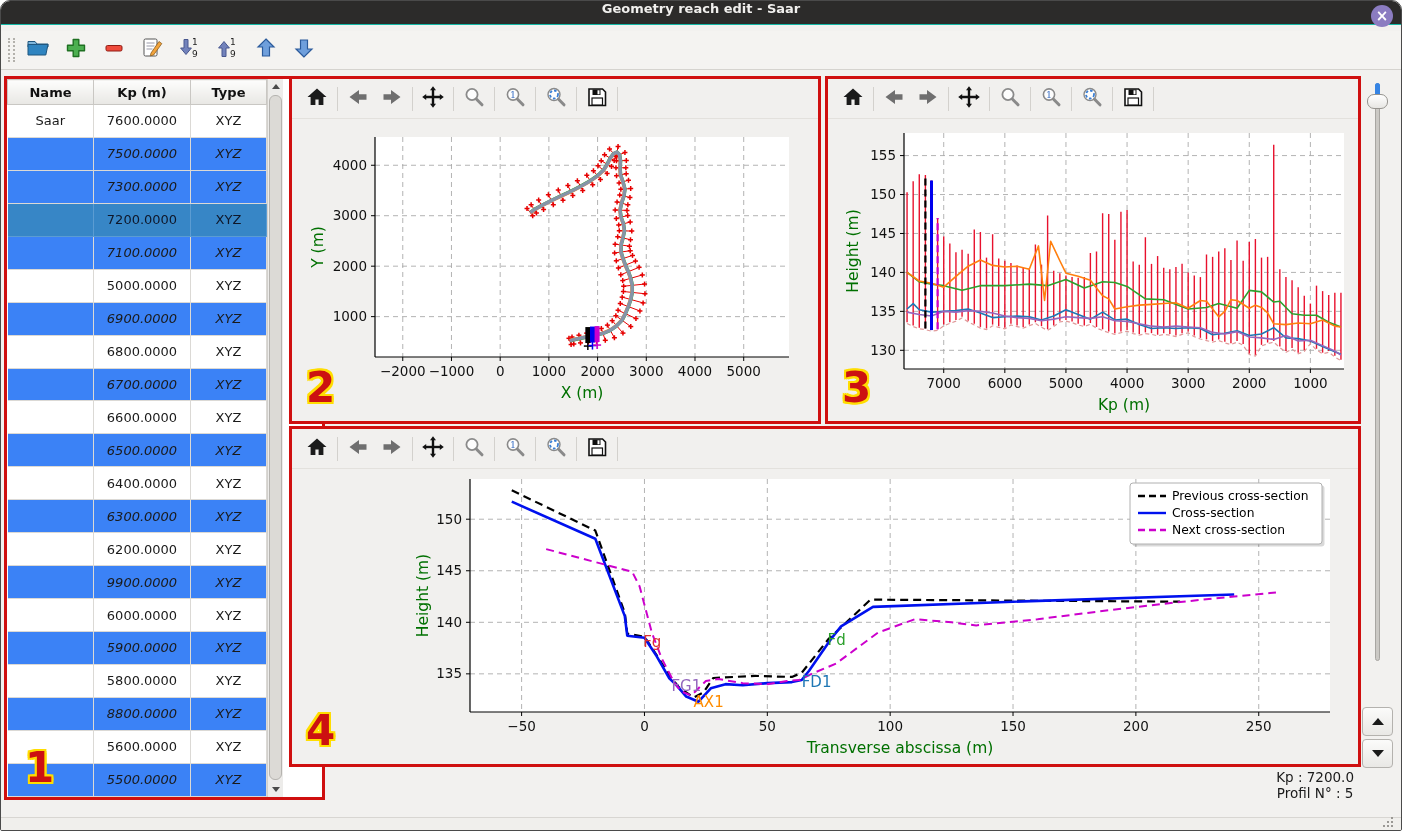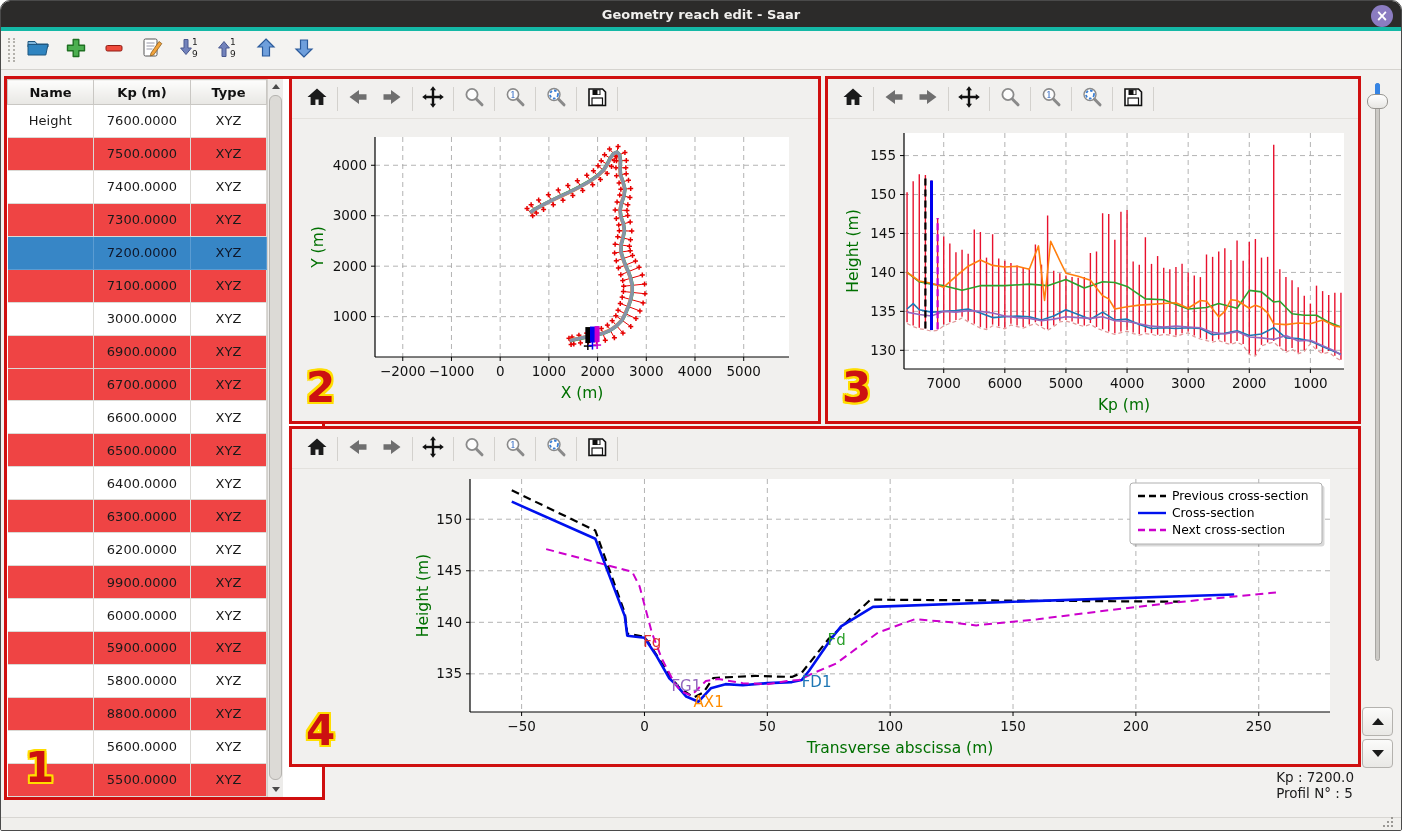--- a/index.html
+++ b/index.html
@@ -1,41 +1,41 @@
 <!DOCTYPE html>
 <html><head>
 <meta charset="utf-8">
 <style>
   html,body{margin:0;padding:0;background:#ffffff;}
   *{box-sizing:border-box;}
   .window{position:relative;width:1402px;height:831px;background:#f2f1ef;border:1px solid #4a4a4a;
     border-radius:10px 10px 2px 2px;overflow:hidden;font-family:"DejaVu Sans",sans-serif;}
-  .titlebar{position:absolute;top:0;left:0;right:0;height:30px;background:#2c2b2a;
-    display:flex;align-items:center;justify-content:center;border-bottom:4px solid #14b8a6;}
+  .titlebar{position:absolute;top:0;left:0;right:0;height:24px;background:#2c2b2a;
+    display:flex;justify-content:center;border-bottom:1px solid #14b8a6;}
   .title{color:#f0efed;font-size:13px;font-weight:bold;}
   .close-btn{position:absolute;right:8px;top:4px;width:22px;height:22px;border-radius:50%;
     background:#8b7cc1;color:#fff;display:flex;align-items:center;justify-content:center;
     font-size:15px;font-weight:bold;cursor:pointer;}
   .main-toolbar{position:absolute;top:30px;left:0;right:0;height:39px;background:#f4f3f1;
     border-bottom:1px solid #d5d3cf;display:flex;align-items:center;padding-left:7px;}
   .tb-handle{width:7px;height:24px;margin-right:8px;border-left:2px dotted #b3b1ac;border-right:2px dotted #b3b1ac;}
   .tb-buttons{display:flex;align-items:center;gap:8px;}
   .tb-btn{width:30px;height:30px;display:flex;align-items:center;justify-content:center;cursor:pointer;border-radius:3px;}
   .red-frame{position:absolute;border:3px solid #cf0f0f;background:#f1f0ee;}
   #panel-table{left:3px;top:75px;width:321px;height:724px;background:#fff;}
   #panel-plan{left:288px;top:75px;width:532px;height:348px;}
   #panel-profile{left:824px;top:75px;width:536px;height:348px;}
   #panel-cross{left:288px;top:425px;width:1072px;height:341px;}
   .tablewrap{position:absolute;inset:0;display:flex;overflow:hidden;background:#fff;}
   table.data{border-collapse:collapse;width:259px;table-layout:fixed;}
   table.data th{height:25px;font-size:13px;font-weight:bold;color:#111;
     background:linear-gradient(#fdfdfc,#e8e7e4);border:1px solid #c9c7c3;}
   table.data td{height:29px;font-size:13px;color:#1a1a1a;text-align:center;
     border-right:1px solid #dbd9d5;border-bottom:1px solid #dbd9d5;background:#fff;overflow:hidden;}
-  table.data tr.alt td{background:#ef4444;}
+  table.data tr.alt td{background:#3b82f6;font-style:italic;}
   table.data tr.selected td{background:#3786c6;color:#0f172a;border-right-color:#5b9cd2;border-bottom-color:#5b9cd2;}
   .vscroll{position:relative;width:16px;background:#edecea;border-left:1px solid #d2d0cc;}
   .vscroll .arrow{position:absolute;left:0;width:15px;height:15px;display:flex;align-items:center;justify-content:center;}
   .vscroll .arrow.up{top:0;}
   .vscroll .arrow.down{bottom:0;}
   .vscroll .thumb{position:absolute;left:1px;top:16px;bottom:17px;width:13px;background:#dcdad6;
     border:1px solid #b5b3af;border-radius:6px;}
   .tri-up-s{width:0;height:0;border-left:4px solid transparent;border-right:4px solid transparent;border-bottom:5px solid #4a4a4a;}
   .tri-down-s{width:0;height:0;border-left:4px solid transparent;border-right:4px solid transparent;border-top:5px solid #4a4a4a;}
   .mpl-toolbar{height:40px;background:#f1f0ee;border-bottom:1px solid #e3e1dd;display:flex;align-items:center;padding-left:8px;}
@@ -51,21 +51,21 @@
   .slider-track{position:absolute;left:1374px;top:82px;width:5px;height:578px;background:#cbc9c5;
     border:1px solid #a8a6a2;border-radius:3px;}
   .slider-fill{position:absolute;left:1374px;top:82px;width:5px;height:15px;background:#3584e4;border-radius:3px 3px 0 0;}
   .slider-handle{position:absolute;left:1366px;top:93px;width:21px;height:15px;
     background:linear-gradient(#ffffff,#e7e6e3);border:1px solid #96948f;border-radius:7px;}
   .rail-btn{position:absolute;left:1361px;width:31px;height:29px;border:1px solid #b4b2ae;border-radius:4px;
     background:linear-gradient(#fbfbfa,#e9e8e5);display:flex;align-items:center;justify-content:center;cursor:pointer;}
   #rail-up{top:706px;} #rail-down{top:738px;}
   .tri-up{width:0;height:0;border-left:6px solid transparent;border-right:6px solid transparent;border-bottom:7px solid #1a1a1a;}
   .tri-down{width:0;height:0;border-left:6px solid transparent;border-right:6px solid transparent;border-top:7px solid #1a1a1a;}
-  .status-block{position:absolute;right:47px;top:768px;text-align:left;font-size:13.5px;color:#1a1a1a;line-height:16px;}
+  .status-block{position:absolute;right:47px;top:768px;text-align:center;font-size:13.5px;color:#1a1a1a;line-height:16px;}
   .statusbar{position:absolute;left:0;right:0;bottom:0;height:13px;background:#f0efec;border-top:1px solid #d8d6d2;}
   .grip{position:absolute;right:4px;bottom:3px;width:14px;height:12px;}
   .grip::before{content:"";position:absolute;left:0;bottom:0;width:2px;height:2px;background:#9a9894;
     box-shadow:4px 0 #9a9894,8px 0 #9a9894,8px -4px #9a9894,8px -8px #9a9894,4px -4px #9a9894;}
 </style>
 </head>
 <body>
 
 <div class="window">
   <div class="titlebar">
@@ -133,57 +133,57 @@
       <table class="data">
         <thead>
             <tr id="table-head-row">
               <th style="width: 86px;">Name</th>
               <th style="width: 97px;">Kp (m)</th>
               <th style="width: 76px;">Type</th>
             </tr>
           </thead>
         <tbody id="table-body">
             <tr>
-              <td>Height</td>
+              <td>Saar</td>
               <td>7600.0000</td>
               <td>XYZ</td>
             </tr>
             <tr class="alt">
               <td></td>
               <td>7500.0000</td>
               <td>XYZ</td>
             </tr>
+            <tr class="alt">
+              <td></td>
+              <td>7300.0000</td>
+              <td>XYZ</td>
+            </tr>
+            <tr class="selected">
+              <td></td>
+              <td>7200.0000</td>
+              <td>XYZ</td>
+            </tr>
+            <tr class="alt">
+              <td></td>
+              <td>7100.0000</td>
+              <td>XYZ</td>
+            </tr>
             <tr>
               <td></td>
-              <td>7400.0000</td>
-              <td>XYZ</td>
-            </tr>
-            <tr class="alt">
-              <td></td>
-              <td>7300.0000</td>
-              <td>XYZ</td>
-            </tr>
-            <tr class="selected">
-              <td></td>
-              <td>7200.0000</td>
-              <td>XYZ</td>
-            </tr>
-            <tr class="alt">
-              <td></td>
-              <td>7100.0000</td>
+              <td>5000.0000</td>
+              <td>XYZ</td>
+            </tr>
+            <tr class="alt">
+              <td></td>
+              <td>6900.0000</td>
               <td>XYZ</td>
             </tr>
             <tr>
               <td></td>
-              <td>3000.0000</td>
-              <td>XYZ</td>
-            </tr>
-            <tr class="alt">
-              <td></td>
-              <td>6900.0000</td>
+              <td>6800.0000</td>
               <td>XYZ</td>
             </tr>
             <tr class="alt">
               <td></td>
               <td>6700.0000</td>
               <td>XYZ</td>
             </tr>
             <tr>
               <td></td>
               <td>6600.0000</td>

